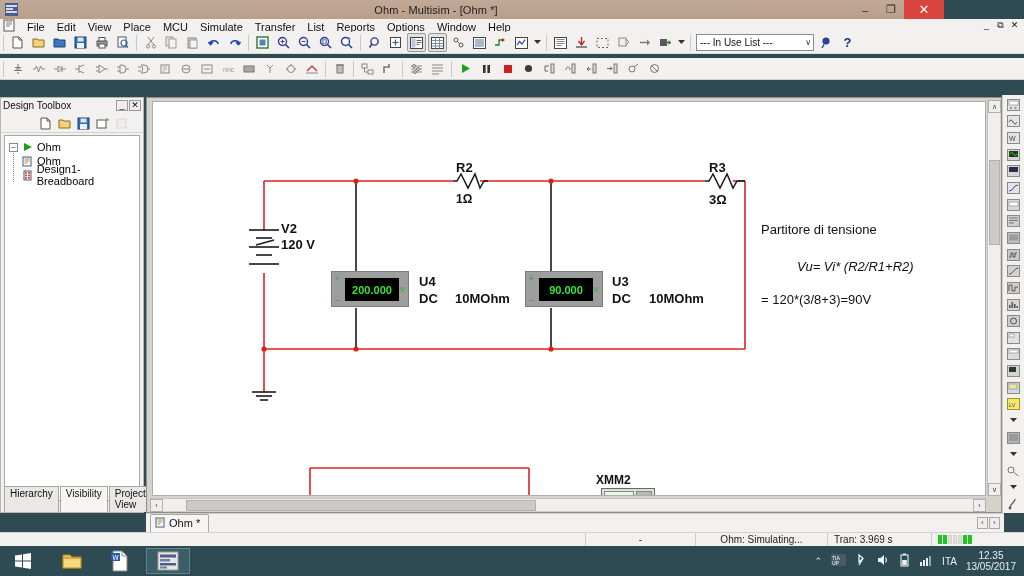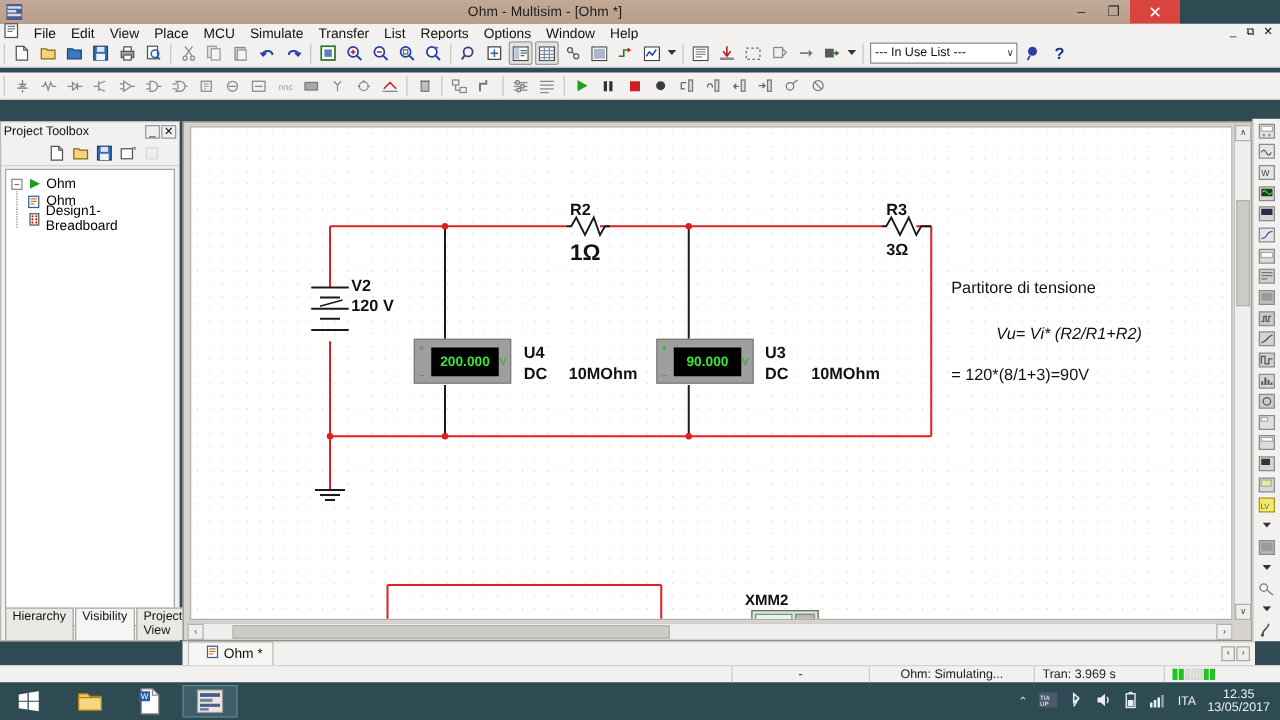--- a/index.html
+++ b/index.html
@@ -201,21 +201,21 @@
   }
 
   
   .doctabs {
     position: absolute; left: 146px; top: 513px; width: 858px; height: 19px;
     background: #f2f1ef; border-top: 1px solid #cfcdc8;
     display: flex; align-items: center;
   }
   .doctab {
     display: flex; align-items: center; gap: 3px; font-size: 11px;
-    padding: 2px 8px 3px 14px; background: #f6f5f3;
+    padding: 2px 8px 3px 4px; background: #f6f5f3;
     border: 1px solid #a9a7a3; border-bottom: none; color: #111;
     margin-left: 4px; border-radius: 2px 2px 0 0;
   }
   .doctab-nav {
     position: absolute; right: 4px; top: 3px; display: flex; gap: 1px;
   }
   .doctab-nav div {
     width: 11px; height: 12px; font-size: 7px; text-align: center;
     line-height: 10px; border: 1px solid #a9a7a3; background: #efeeec;
     color: #333;
@@ -700,21 +700,21 @@
     <div class="tbtn">
       <svg width="13" height="13" viewBox="0 0 13 13">
           <circle cx="6.5" cy="6.5" r="4" fill="none" stroke="#777"></circle>
           <path d="M3.5 3.5l6 6" stroke="#777"></path>
         </svg>
     </div>
   </div>
 
   <div class="dt-panel">
     <div class="dt-head">
-      <span class="dt-head-title">Project Toolbox</span>
+      <span class="dt-head-title">Design Toolbox</span>
       <span class="dt-head-b">_</span>
       <span class="dt-head-b">✕</span>
     </div>
     <div class="dt-toolbar">
       <span class="dt-tb-icon">
         <svg width="13" height="13" viewBox="0 0 13 13">
             <path d="M2 1h6l3 3v8H2z" fill="#fff" stroke="#555"></path>
             <path d="M8 1v3h3" fill="none" stroke="#555"></path>
           </svg>
       </span>
@@ -841,21 +841,21 @@
             <circle cx="203" cy="247" r="2.6"></circle>
             <circle cx="398" cy="247" r="2.6"></circle>
             <circle cx="111" cy="247" r="2.6"></circle>
           </g>
         </svg>
 
         <div class="ann bold" style="left:128px; top:119px; font-size:13px;">V2</div>
         <div class="ann bold" style="left:128px; top:135px; font-size:13px;text-align:right;">120 V</div>
 
         <div class="ann bold" style="left:303px; top:58px; font-size:13px;">R2</div>
-        <div class="ann bold" style="left:303px; top:90px; font-size:18px;">1Ω</div>
+        <div class="ann bold" style="left:303px; top:90px; font-size:12px;">1Ω</div>
 
         <div class="ann bold" style="left:556px; top:58px; font-size:13px;">R3</div>
         <div class="ann bold" style="left:556px; top:90px; font-size:13px;">3Ω</div>
 
         <div class="meter" style="left:178px; top:169px;">
           <div class="plus">+</div>
           <div class="minus">−</div>
           <div class="vlab">V</div>
           <div class="lcd">200.000</div>
         </div>
@@ -874,21 +874,21 @@
         <div class="ann bold" style="left:496px; top:189px; font-size:13px;">10MOhm</div>
 
         <div class="ann bold" style="left:443px; top:371px; font-size:12px;">XMM2</div>
         <div style="position:absolute;left:448px;top:386px;width:54px;height:16px;background:#cfe8cf;border:1px solid #6a6a6a;">
           <div style="position:absolute;left:2px;top:2px;width:30px;height:11px;background:#e8f5e8;border:1px solid #888;"></div>
           <div style="position:absolute;right:2px;top:2px;width:16px;height:11px;background:#b9b9b9;border:1px solid #888;"></div>
         </div>
 
         <div class="ann" style="left:608px; top:120px; font-size:13px;">Partitore di tensione</div>
         <div class="ann" style="left:644px; top:157px; font-size:13px;font-style:italic;">Vu= Vi* (R2/R1+R2)</div>
-        <div class="ann" style="left:608px; top:190px; font-size:13px;">= 120*(8/1+3)=90V</div>
+        <div class="ann" style="left:608px; top:190px; font-size:13px;">= 120*(3/8+3)=90V</div>
       </div>
     </div>
 
     <div class="ws-vsb">
       <div class="arrow-up">∧</div>
       <div class="thumb"></div>
       <div class="arrow-dn">∨</div>
     </div>
 
     <div class="ws-hsb">

